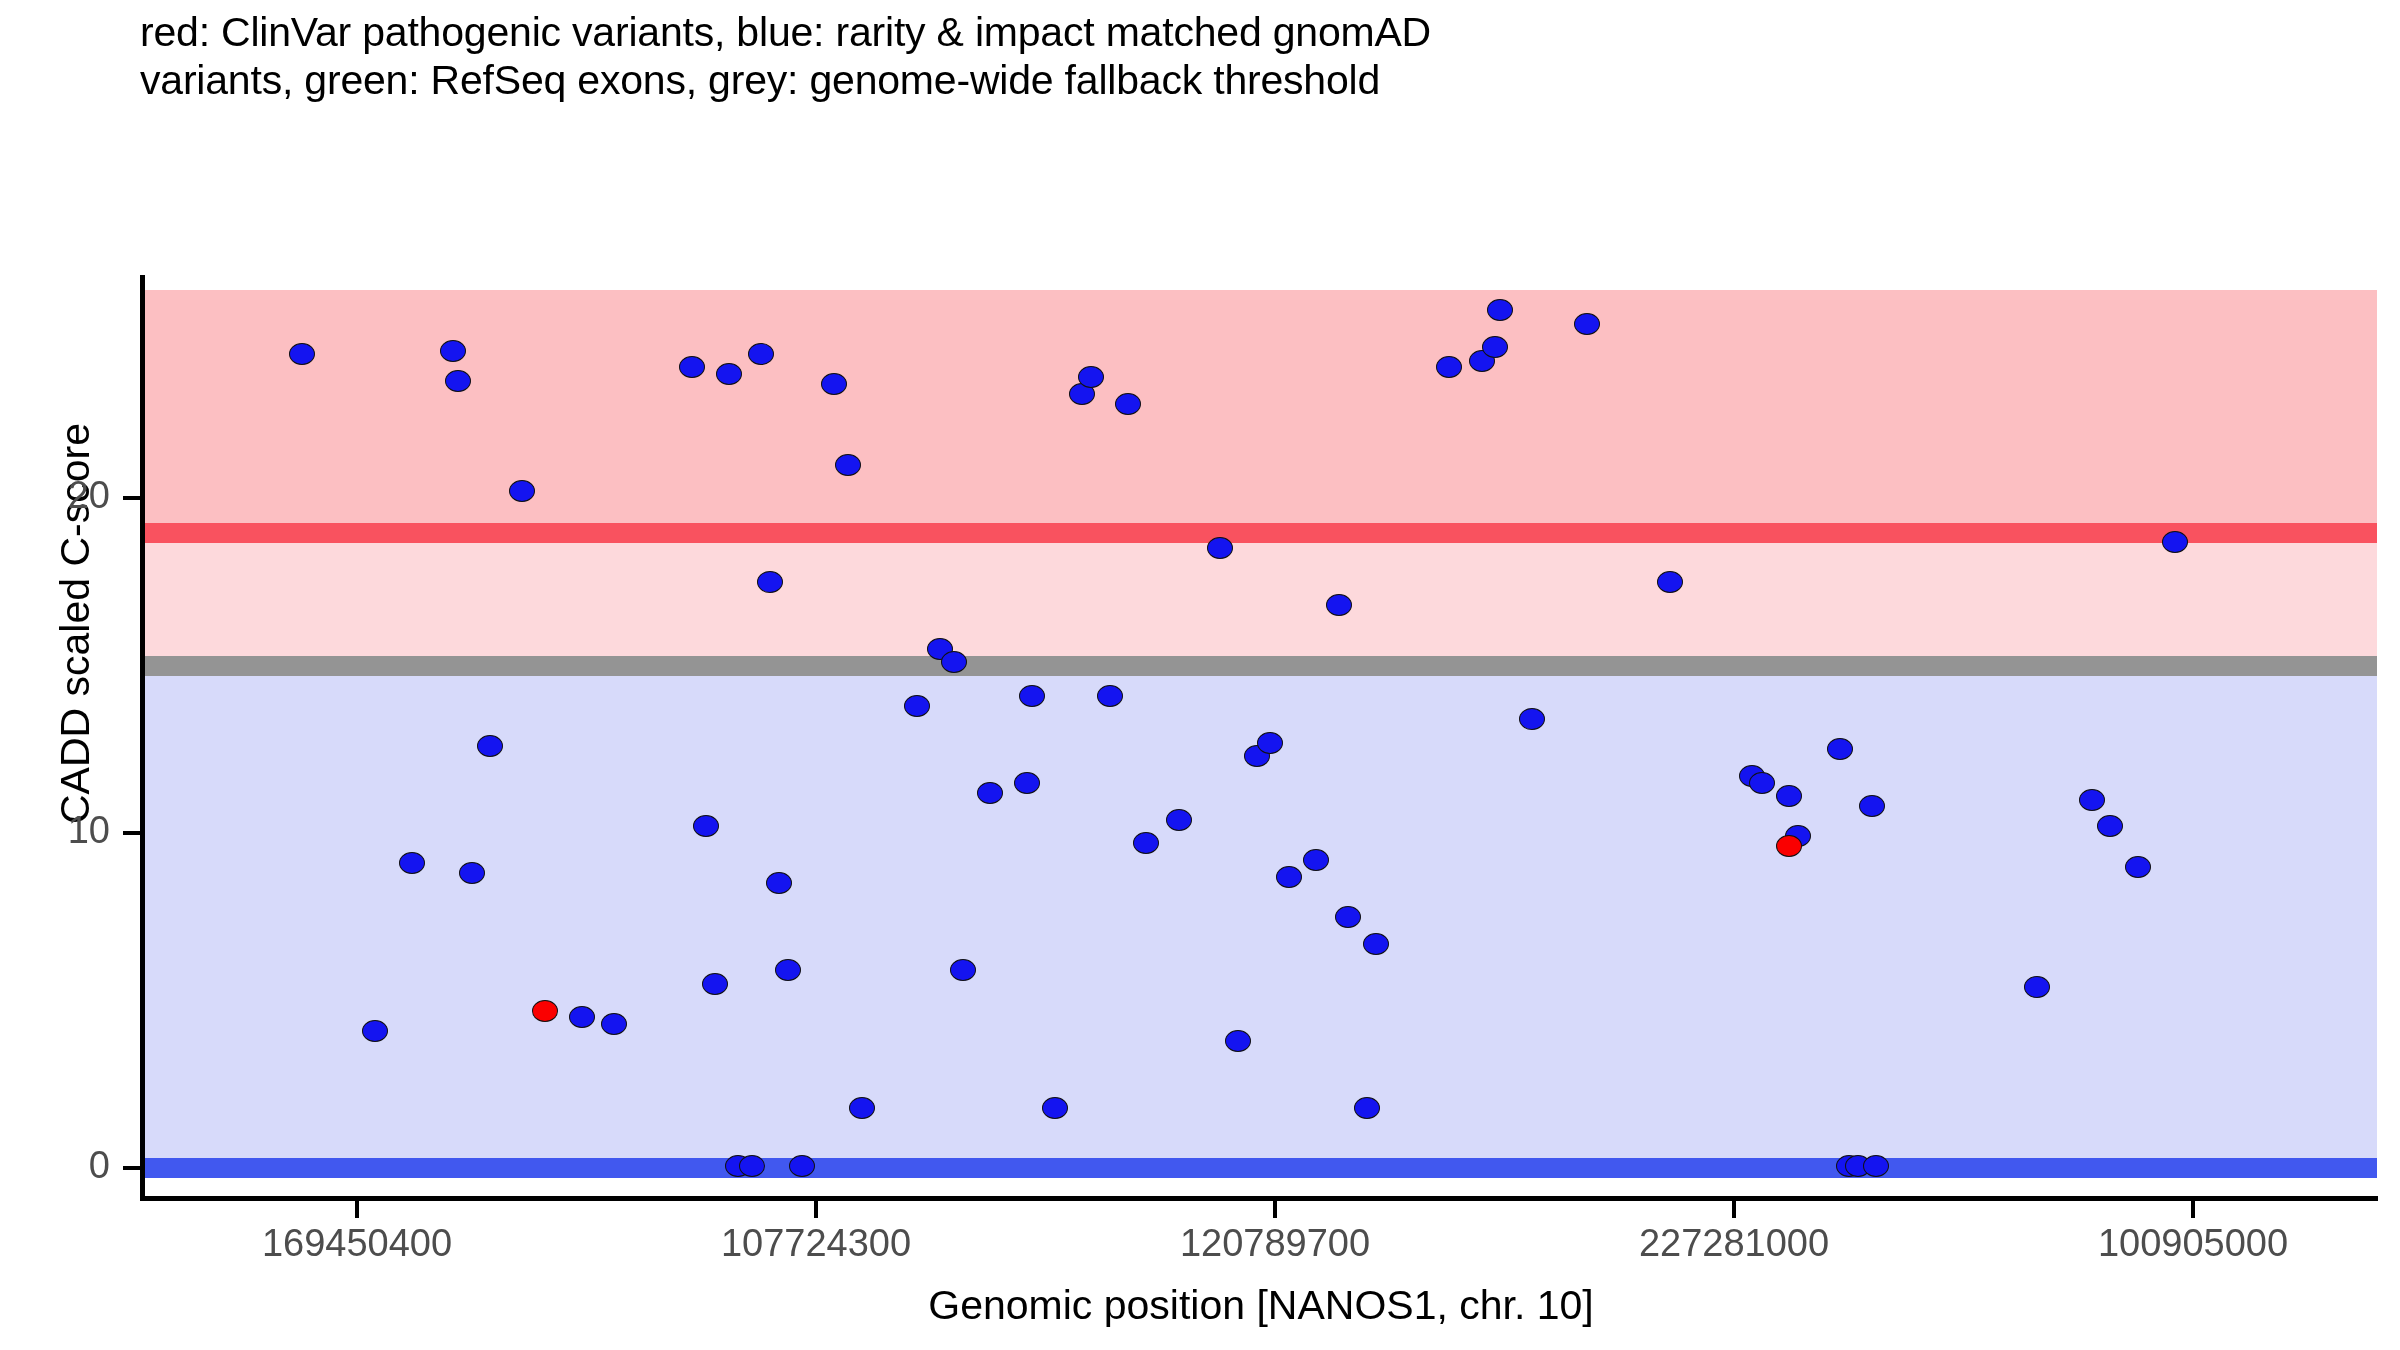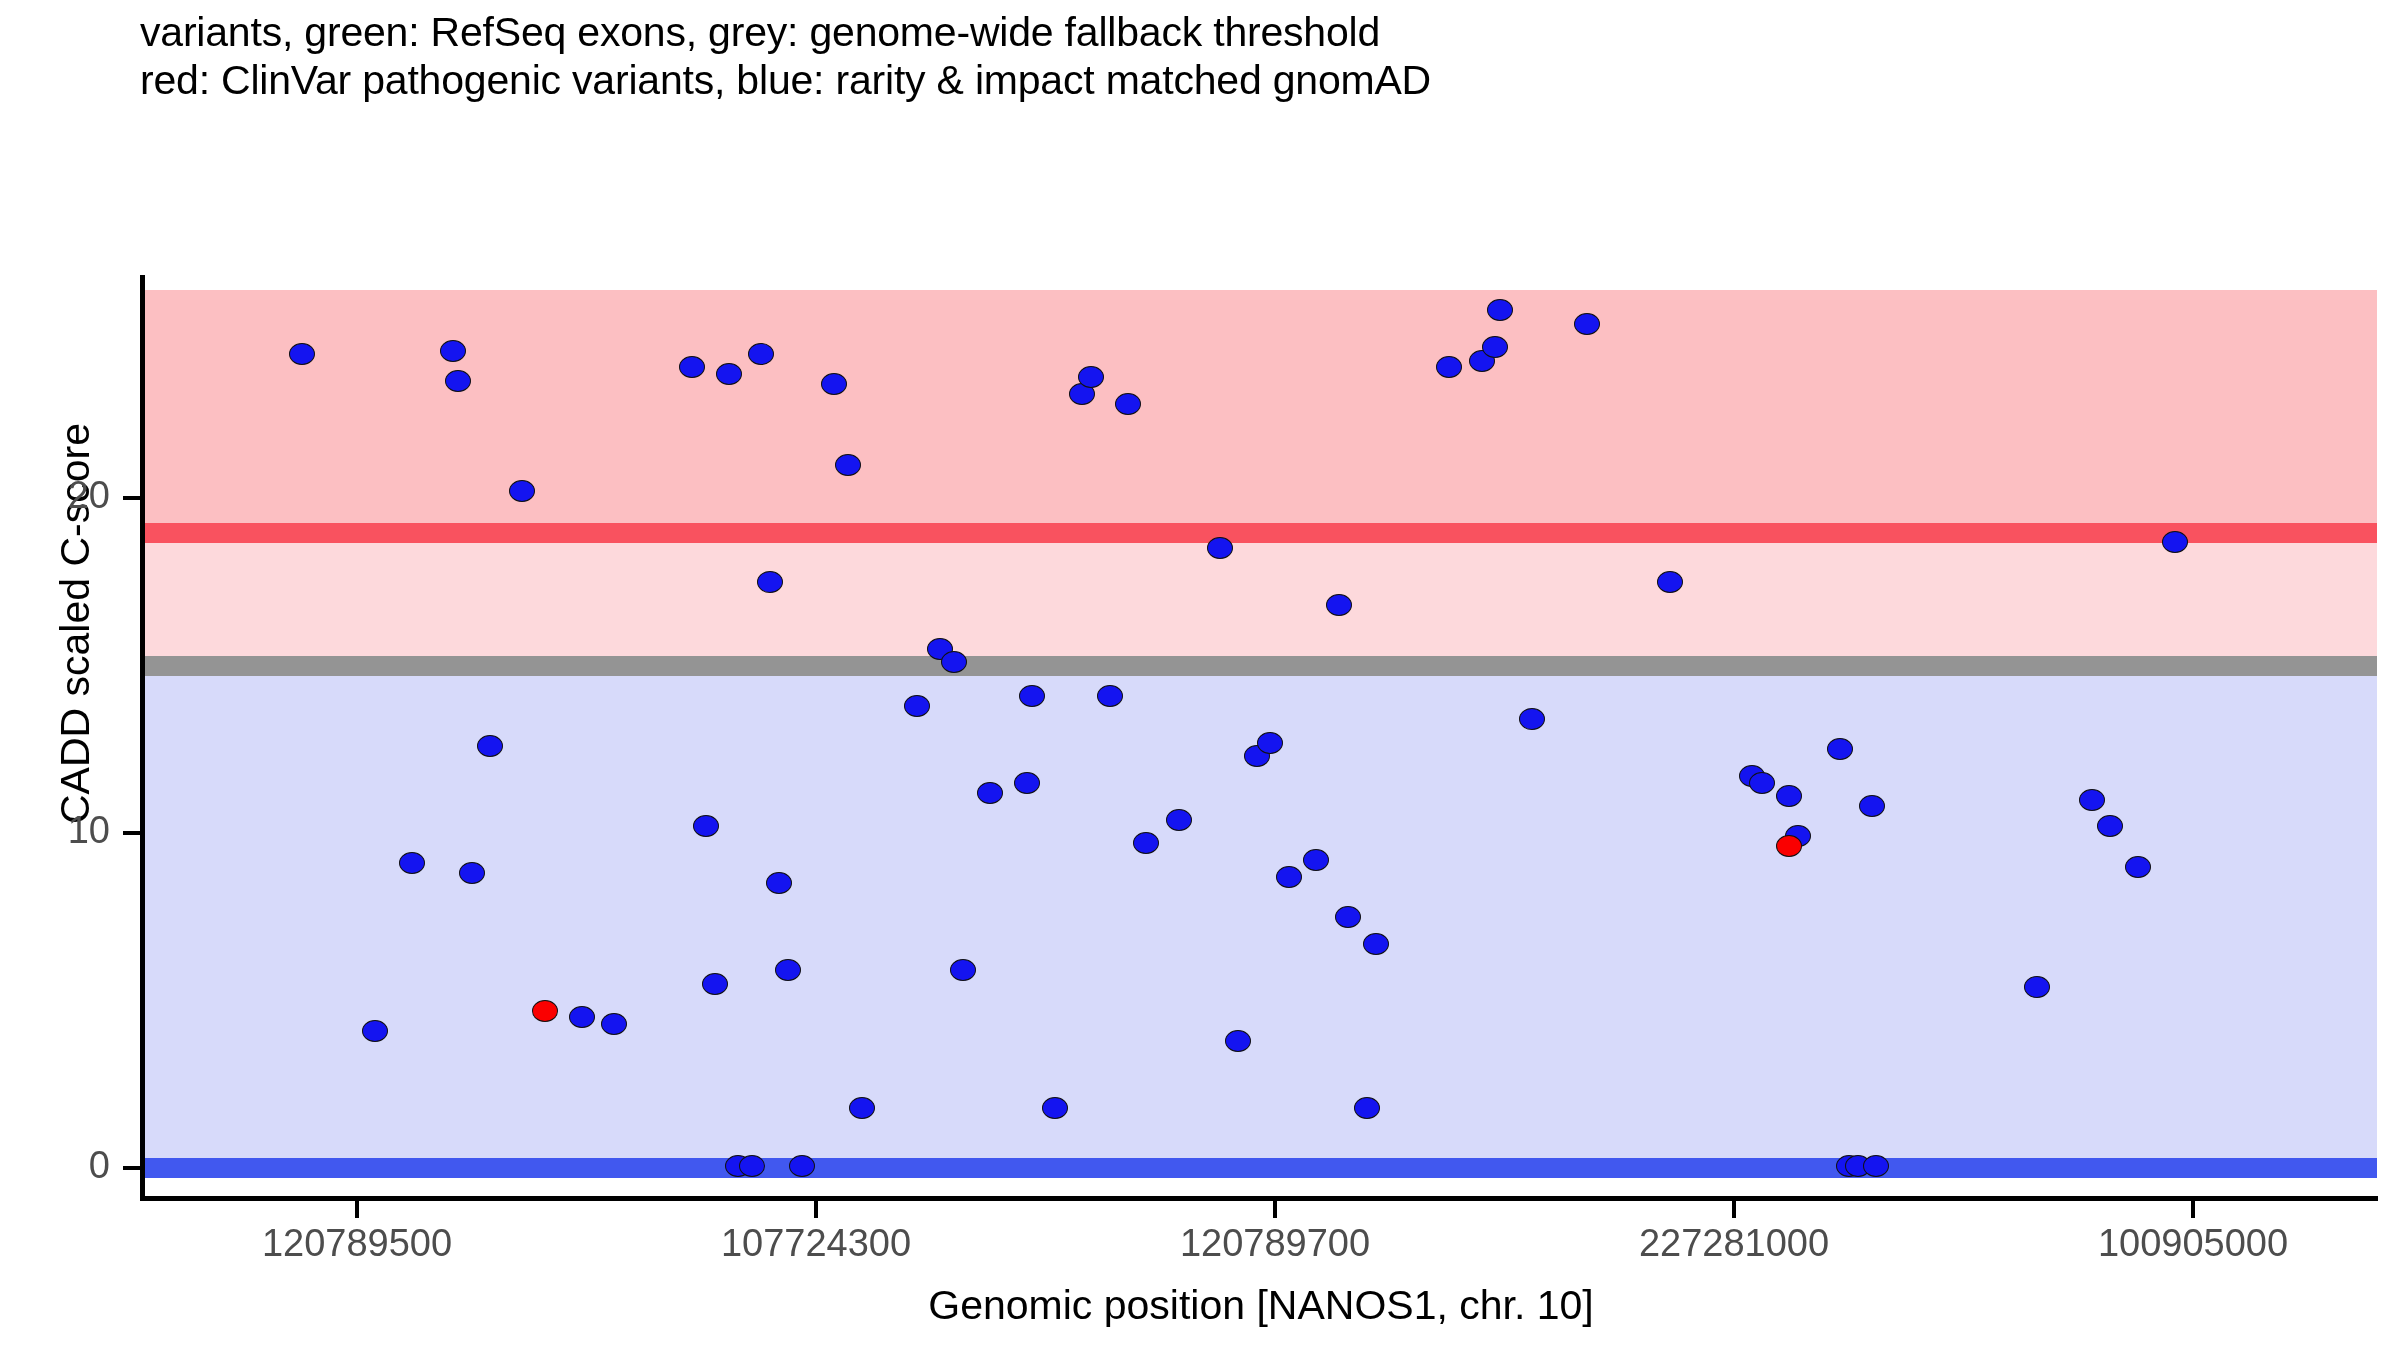--- a/index.html
+++ b/index.html
@@ -38,22 +38,22 @@
   .pt{position:absolute;width:26px;height:22px;border-radius:50%;border:1px solid #111;box-sizing:border-box;}
   .pt.blue{background:#1414f0;}
   .pt.red{background:#fa0000;}
 </style>
 </head>
 <body>
 
 <div id="root">
 
   <div id="title-block">
+    <div class="tline">red: ClinVar pathogenic variants, blue: rarity &amp; impact matched gnomAD</div>
     <div class="tline">variants, green: RefSeq exons, grey: genome-wide fallback threshold</div>
-    <div class="tline">red: ClinVar pathogenic variants, blue: rarity &amp; impact matched gnomAD</div>
   </div>
 
   <div id="y-axis-title">CADD scaled C-score</div>
 
   <div id="x-axis-title">Genomic position [NANOS1, chr. 10]</div>
 
   <div id="panel">
     <div id="bands-layer">
         <div class="band" style="top: 13.3px; height: 242.54px; background: rgb(252, 191, 194);"></div>
         <div class="band" style="top: 255.84px; height: 132.66px; background: rgb(253, 217, 220);"></div>
@@ -145,21 +145,21 @@
   <div id="yticks">
       <div class="ytick" style="top: 1166px;"></div>
       <div class="ytick-label" style="top: 1144px;">0</div>
       <div class="ytick" style="top: 831px;"></div>
       <div class="ytick-label" style="top: 809px;">10</div>
       <div class="ytick" style="top: 496px;"></div>
       <div class="ytick-label" style="top: 474px;">20</div>
     </div>
   <div id="xticks">
       <div class="xtick" style="left: 355px;"></div>
-      <div class="xtick-label" style="left: 207px;">120789500</div>
+      <div class="xtick-label" style="left: 207px;">169450400</div>
       <div class="xtick" style="left: 814px;"></div>
       <div class="xtick-label" style="left: 666px;">107724300</div>
       <div class="xtick" style="left: 1273px;"></div>
       <div class="xtick-label" style="left: 1125px;">120789700</div>
       <div class="xtick" style="left: 1732px;"></div>
       <div class="xtick-label" style="left: 1584px;">227281000</div>
       <div class="xtick" style="left: 2191px;"></div>
       <div class="xtick-label" style="left: 2043px;">100905000</div>
     </div>
 

